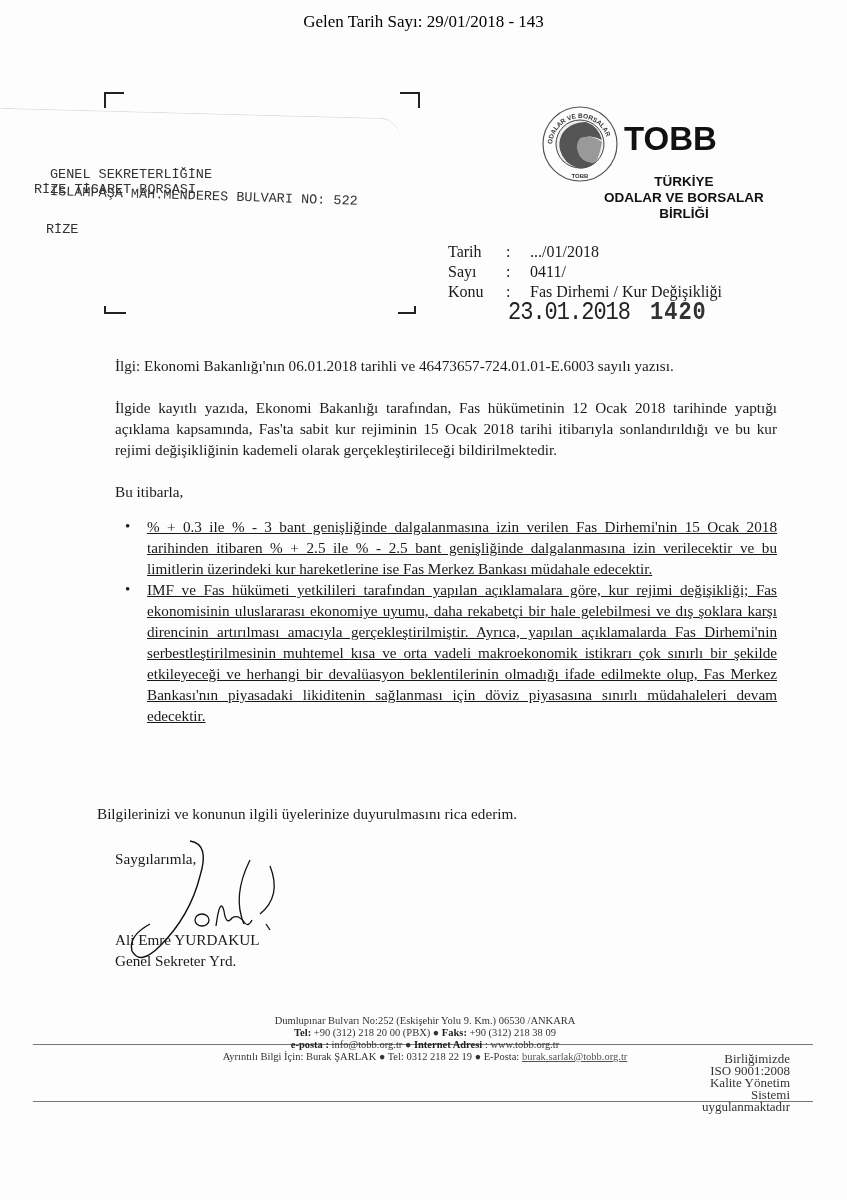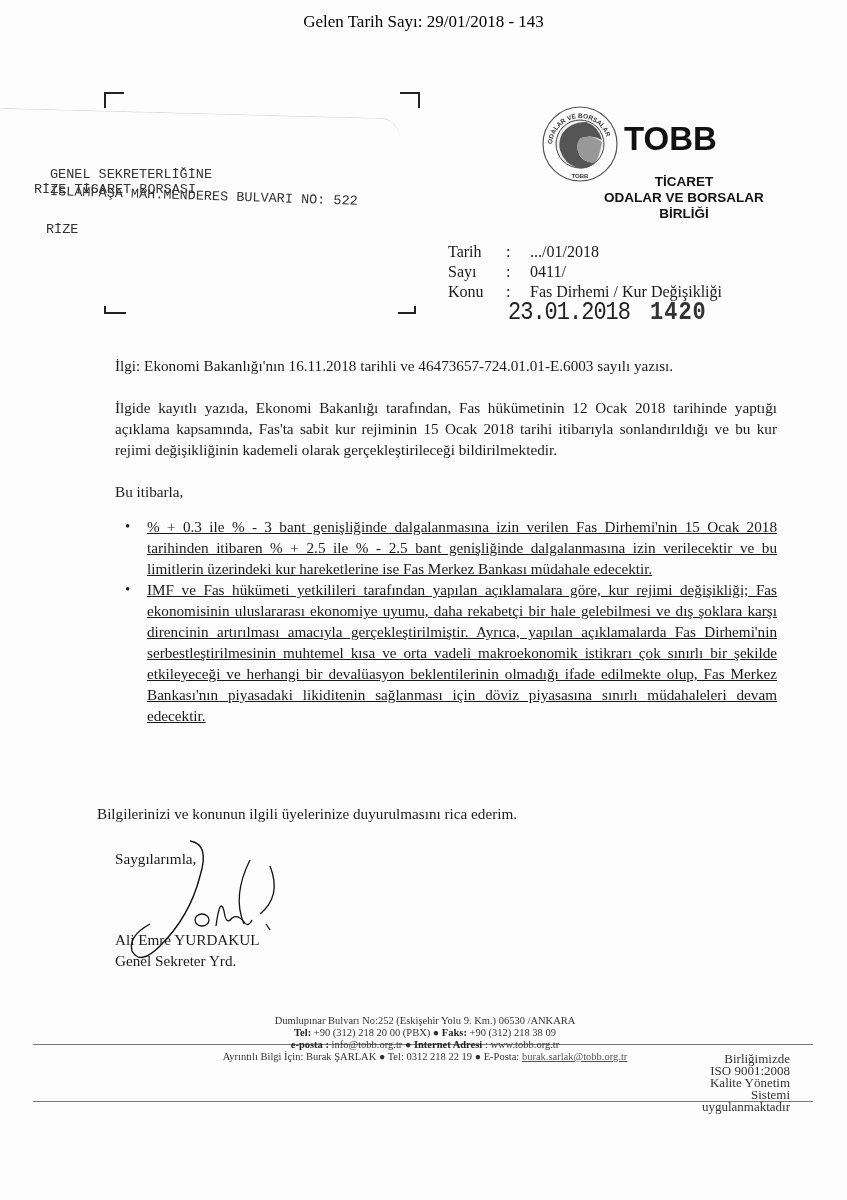--- a/index.html
+++ b/index.html
@@ -76,21 +76,21 @@
     <path d="M 22 30 Q 30 18 46 18 Q 58 22 62 36 Q 52 30 42 34 Q 34 40 40 52 Q 46 60 56 58 Q 48 66 38 64 Q 24 60 20 46 Q 18 38 22 30 Z" fill="#555"></path>
     <path d="M 40 34 Q 52 30 62 38 Q 60 50 56 58 Q 46 60 40 52 Q 34 42 40 34 Z" fill="#999"></path>
     <text font-family="Liberation Sans, sans-serif" font-size="6.5" font-weight="bold" fill="#333">
       <textPath href="#ringTop" startOffset="2%">ODALAR VE BORSALAR</textPath>
     </text>
     <text x="40" y="74" text-anchor="middle" font-family="Liberation Sans, sans-serif" font-size="6" font-weight="bold" fill="#333">TOBB</text>
   </svg>
 </div>
 <div class="abs logo-text">TOBB</div>
 <div class="abs org-name">
-  <div>TİCARET</div>
+  <div>TÜRKİYE</div>
   <div>ODALAR VE BORSALAR</div>
   <div>BİRLİĞİ</div>
 </div>
 
 <div class="abs meta">
   <div class="meta-row">
     <span class="meta-label">Tarih</span>
     <span class="meta-colon">:</span>
     <span>.../01/2018</span>
   </div>
@@ -101,21 +101,21 @@
   </div>
   <div class="meta-row">
     <span class="meta-label">Konu</span>
     <span class="meta-colon">:</span>
     <span>Fas Dirhemi / Kur Değişikliği</span>
   </div>
 </div>
 <div class="abs stamp-date">23.01.2018</div>
 <div class="abs stamp-num">1420</div>
 
-<div class="abs body-text ilgi">İlgi: Ekonomi Bakanlığı'nın 16.11.2018 tarihli ve 46473657-724.01.01-E.6003 sayılı yazısı.</div>
+<div class="abs body-text ilgi">İlgi: Ekonomi Bakanlığı'nın 06.01.2018 tarihli ve 46473657-724.01.01-E.6003 sayılı yazısı.</div>
 <div class="abs body-text para1">İlgide kayıtlı yazıda, Ekonomi Bakanlığı tarafından, Fas hükümetinin 12 Ocak 2018 tarihinde yaptığı açıklama kapsamında, Fas'ta sabit kur rejiminin 15 Ocak 2018 tarihi itibarıyla sonlandırıldığı ve bu kur rejimi değişikliğinin kademeli olarak gerçekleştirileceği bildirilmektedir.</div>
 <div class="abs body-text bu">Bu itibarla,</div>
 <ul class="abs body-text bullets">
   <li>% + 0.3 ile % - 3 bant genişliğinde dalgalanmasına izin verilen Fas Dirhemi'nin 15 Ocak 2018 tarihinden itibaren % + 2.5 ile % - 2.5 bant genişliğinde dalgalanmasına izin verilecektir ve bu limitlerin üzerindeki kur hareketlerine ise Fas Merkez Bankası müdahale edecektir.</li>
   <li>IMF ve Fas hükümeti yetkilileri tarafından yapılan açıklamalara göre, kur rejimi değişikliği; Fas ekonomisinin uluslararası ekonomiye uyumu, daha rekabetçi bir hale gelebilmesi ve dış şoklara karşı direncinin artırılması amacıyla gerçekleştirilmiştir. Ayrıca, yapılan açıklamalarda Fas Dirhemi'nin serbestleştirilmesinin muhtemel kısa ve orta vadeli makroekonomik istikrarı çok sınırlı bir şekilde etkileyeceği ve herhangi bir devalüasyon beklentilerinin olmadığı ifade edilmekte olup, Fas Merkez Bankası'nın piyasadaki likiditenin sağlanması için döviz piyasasına sınırlı müdahaleleri devam edecektir.</li>
 </ul>
 <div class="abs body-text closing">Bilgilerinizi ve konunun ilgili üyelerinize duyurulmasını rica ederim.</div>
 
 <div class="abs body-text saygi">Saygılarımla,</div>
 <div class="abs signature">

